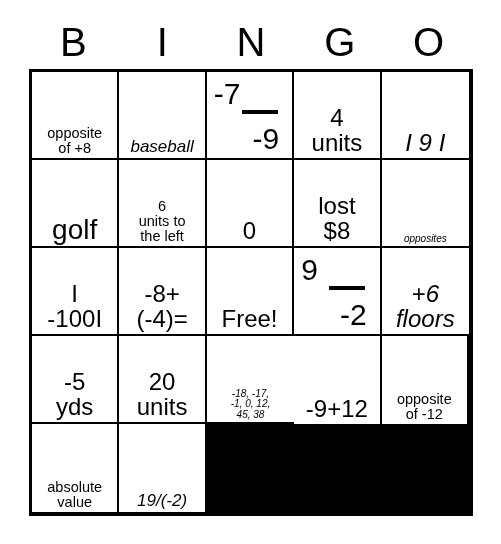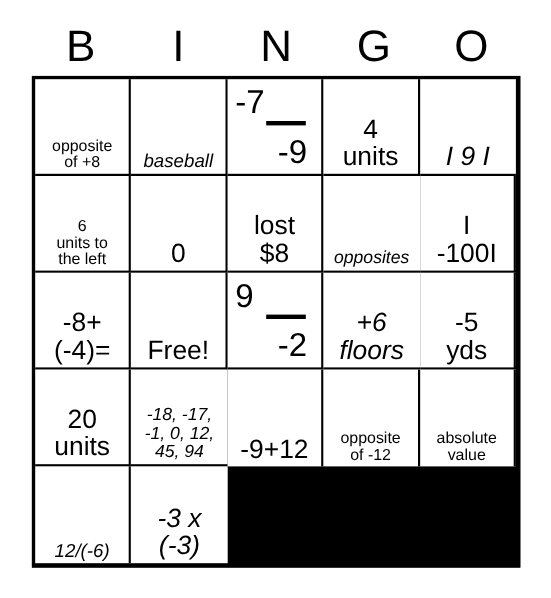--- a/index.html
+++ b/index.html
@@ -77,21 +77,21 @@
   .txt {
     display: block;
     width: 100%;
     line-height: 1.04;
     white-space: pre-line;
   }
   .s-lg  { font-size: 28px; }
   .s-md  { font-size: 24px; }
   .s-sm  { font-size: 17px; font-style: italic; }
   .s-xs  { font-size: 14.5px; }
-  .s-xxs { font-size: 16px; }
+  .s-xxs { font-size: 10px; }
 
   
   .cmp {
     position: relative;
     width: 100%;
     height: 100%;
   }
   .cmp .top {
     position: absolute;
     left: 4px;
@@ -153,20 +153,23 @@
         </div>
       </div>
       <div class="cell">
         <span class="txt s-md">4
 units</span>
       </div>
       <div class="cell lastcol">
         <span class="txt s-md">I 9 I</span>
       </div>
       <div class="cell">
+        <span class="txt s-lg">golf</span>
+      </div>
+      <div class="cell">
         <span class="txt s-xs">6
 units to
 the left</span>
       </div>
       <div class="cell">
         <span class="txt s-md">0</span>
       </div>
       <div class="cell">
         <span class="txt s-md">lost
 $8</span>
@@ -200,35 +203,31 @@
         <span class="txt s-md">-5
 yds</span>
       </div>
       <div class="cell">
         <span class="txt s-md">20
 units</span>
       </div>
       <div class="cell lastcol">
         <span class="txt s-xxs">-18, -17,
 -1, 0, 12,
-45, 94</span>
+45, 38</span>
       </div>
       <div class="cell lastrow">
         <span class="txt s-md">-9+12</span>
       </div>
       <div class="cell lastrow">
         <span class="txt s-xs">opposite
 of -12</span>
       </div>
       <div class="cell lastrow">
         <span class="txt s-xs">absolute
 value</span>
       </div>
       <div class="cell lastrow">
-        <span class="txt s-sm">12/(-6)</span>
-      </div>
-      <div class="cell lastcol lastrow">
-        <span class="txt s-md">-3 x
-(-3)</span>
+        <span class="txt s-sm">19/(-2)</span>
       </div>
     </div>
 
 </div>
 
 </body></html>

